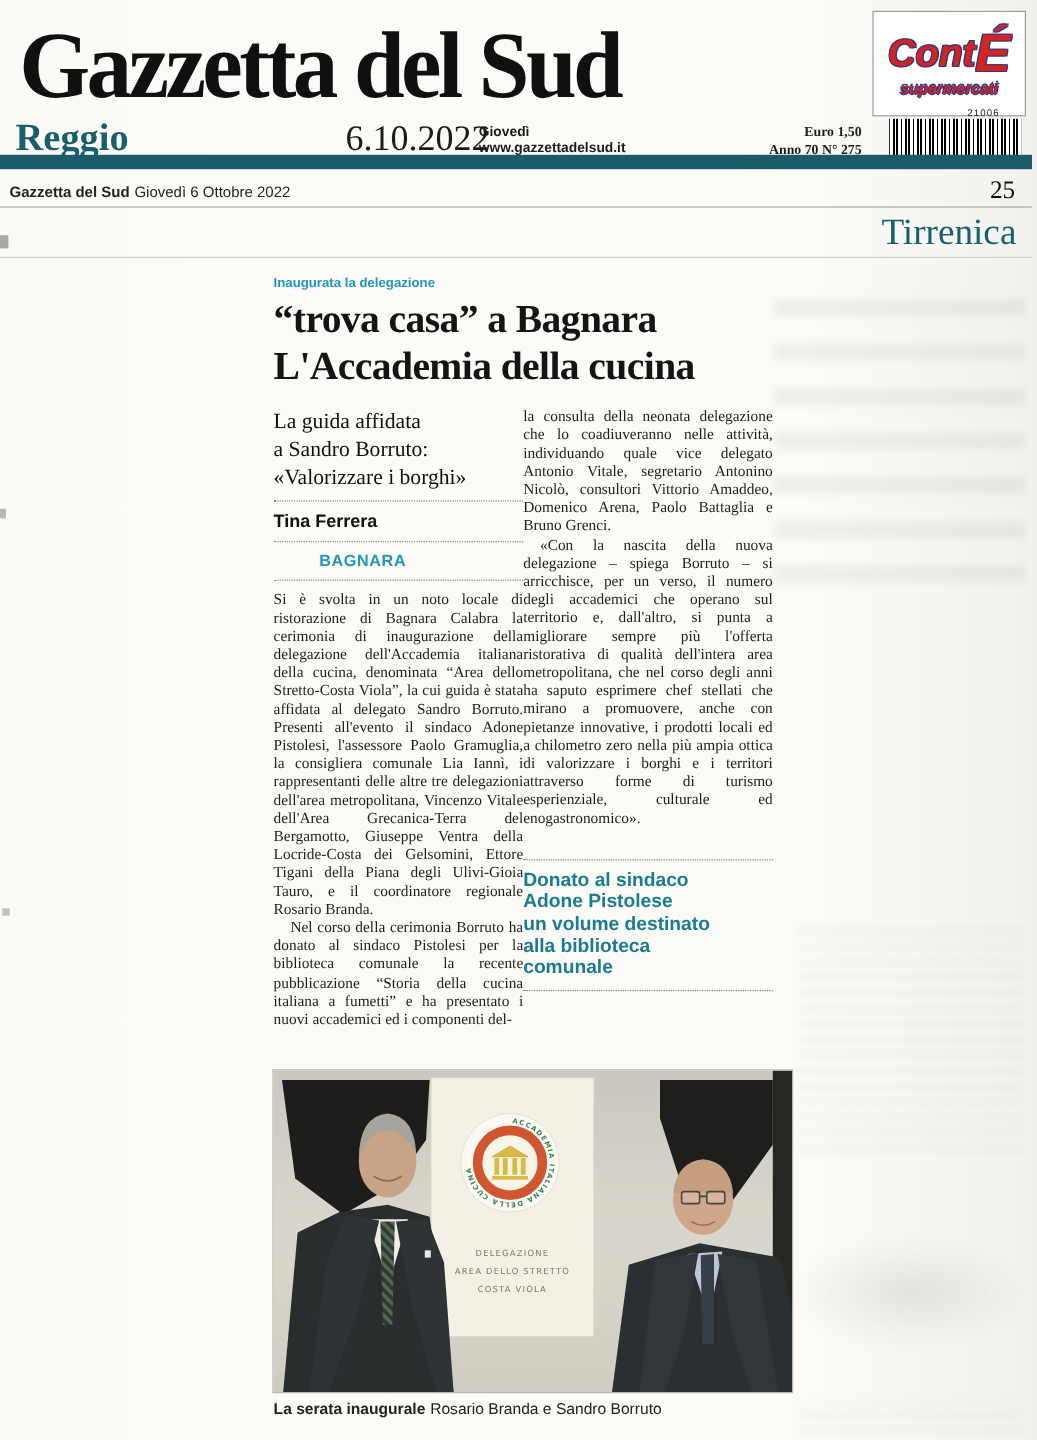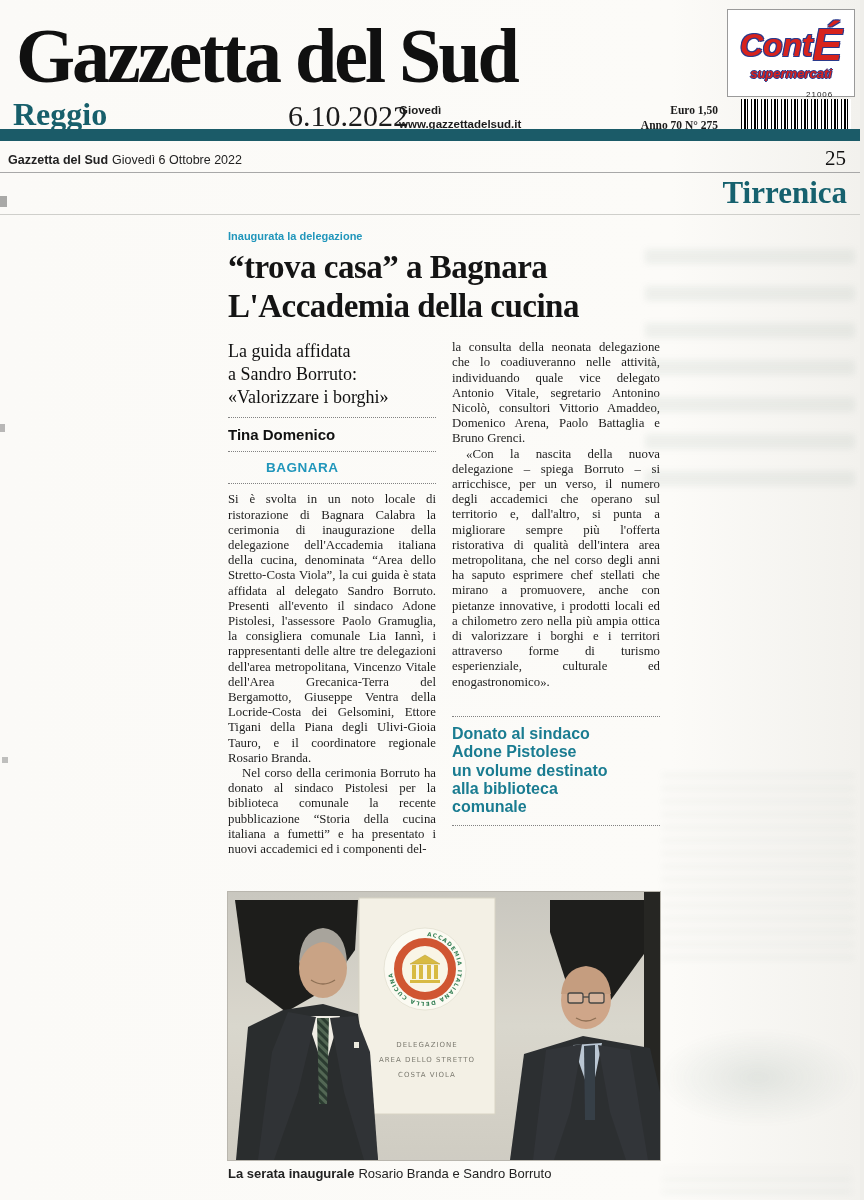--- a/index.html
+++ b/index.html
@@ -31,30 +31,30 @@
   .mast-price{position:absolute;left:610px;top:103px;width:108px;text-align:right;
       font-family:"Liberation Serif",serif;font-weight:bold;font-size:11.5px;line-height:1.3;color:#1b1b1b;}
   .teal-bar{position:absolute;left:0;top:129px;width:864px;height:12px;background:#1b5b68;}
 
   
   .folio{position:absolute;left:8px;top:153px;font-size:12.5px;color:#222;}
   .folio b{margin-right:4px;}
   .folio-page{position:absolute;right:14px;top:146px;font-family:"Liberation Serif",serif;font-size:21px;color:#111;}
   .rule1{position:absolute;left:0;top:172px;width:864px;height:1px;background:#a8a8a8;}
   .section-name{position:absolute;right:13px;top:175px;font-family:"Liberation Serif",serif;
-      font-weight:bold;font-size:31px;color:#16616e;}
+      font-weight:normal;font-size:31px;color:#16616e;}
   .rule2{position:absolute;left:0;top:214px;width:864px;height:1px;background:#cfcfcb;}
 
   
   .article{position:absolute;left:228px;top:230px;width:432px;}
   .kicker{font-size:11px;font-weight:bold;color:#2196bb;}
   .headline{margin-top:6px;font-family:"Liberation Serif",serif;font-weight:bold;
       font-size:33px;line-height:1.17;letter-spacing:-.5px;color:#141414;}
   .headline span{display:block;}
-  .cols{display:flex;gap:16px;margin-top:15px;}
+  .cols{display:flex;margin-top:15px;}
   .col{width:208px;}
   .subhead{font-family:"Liberation Serif",serif;font-size:18px;line-height:1.28;color:#111;white-space:pre-line;}
   .dotrule{border:0;border-top:1px dotted #828282;margin:8px 0;}
   .byline{font-size:15px;font-weight:bold;color:#111;}
   .dateline{font-size:13.5px;font-weight:bold;letter-spacing:.5px;color:#2196bb;padding-left:38px;}
   .body-p{font-family:"Liberation Serif",serif;font-size:12.8px;line-height:15.2px;
       text-align:justify;color:#1d1d1d;margin:0;}
   .body-p.indent{text-indent:14px;}
   .pullquote-block{margin-top:26px;}
   .pullquote{font-size:16px;font-weight:bold;line-height:1.15;color:#1a7c91;white-space:pre-line;margin:6px 0;}
@@ -120,21 +120,21 @@
       <span>“trova casa” a Bagnara</span>
       <span>L'Accademia della cucina</span>
     </div>
 
     <div class="cols">
       <div class="col">
         <div class="subhead">La guida affidata
 a Sandro Borruto:
 «Valorizzare i borghi»</div>
         <hr class="dotrule">
-        <div class="byline">Tina Domenico</div>
+        <div class="byline">Tina Ferrera</div>
         <hr class="dotrule">
         <div class="dateline">BAGNARA</div>
         <hr class="dotrule">
         <p class="body-p">Si è svolta in un noto locale di ristorazione di Bagnara Calabra la cerimonia di inaugurazione della delegazione dell'Accademia italiana della cucina, denominata “Area dello Stretto-Costa Viola”, la cui guida è stata affidata al delegato Sandro Borruto. Presenti all'evento il sindaco Adone Pistolesi, l'assessore Paolo Gramuglia, la consigliera comunale Lia Iannì, i rappresentanti delle altre tre delegazioni dell'area metropolitana, Vincenzo Vitale dell'Area Grecanica-Terra del Bergamotto, Giuseppe Ventra della Locride-Costa dei Gelsomini, Ettore Tigani della Piana degli Ulivi-Gioia Tauro, e il coordinatore regionale Rosario Branda.</p>
         <p class="body-p indent">Nel corso della cerimonia Borruto ha donato al sindaco Pistolesi per la biblioteca comunale la recente pubblicazione “Storia della cucina italiana a fumetti” e ha presentato i nuovi accademici ed i componenti del-</p>
       </div>
       <div class="col">
         <p class="body-p">la consulta della neonata delegazione che lo coadiuveranno nelle attività, individuando quale vice delegato Antonio Vitale, segretario Antonino Nicolò, consultori Vittorio Amaddeo, Domenico Arena, Paolo Battaglia e Bruno Grenci.</p>
         <p class="body-p indent">«Con la nascita della nuova delegazione – spiega Borruto – si arricchisce, per un verso, il numero degli accademici che operano sul territorio e, dall'altro, si punta a migliorare sempre più l'offerta ristorativa di qualità dell'intera area metropolitana, che nel corso degli anni ha saputo esprimere chef stellati che mirano a promuovere, anche con pietanze innovative, i prodotti locali ed a chilometro zero nella più ampia ottica di valorizzare i borghi e i territori attraverso forme di turismo esperienziale, culturale ed enogastronomico».</p>
         <div class="pullquote-block">

